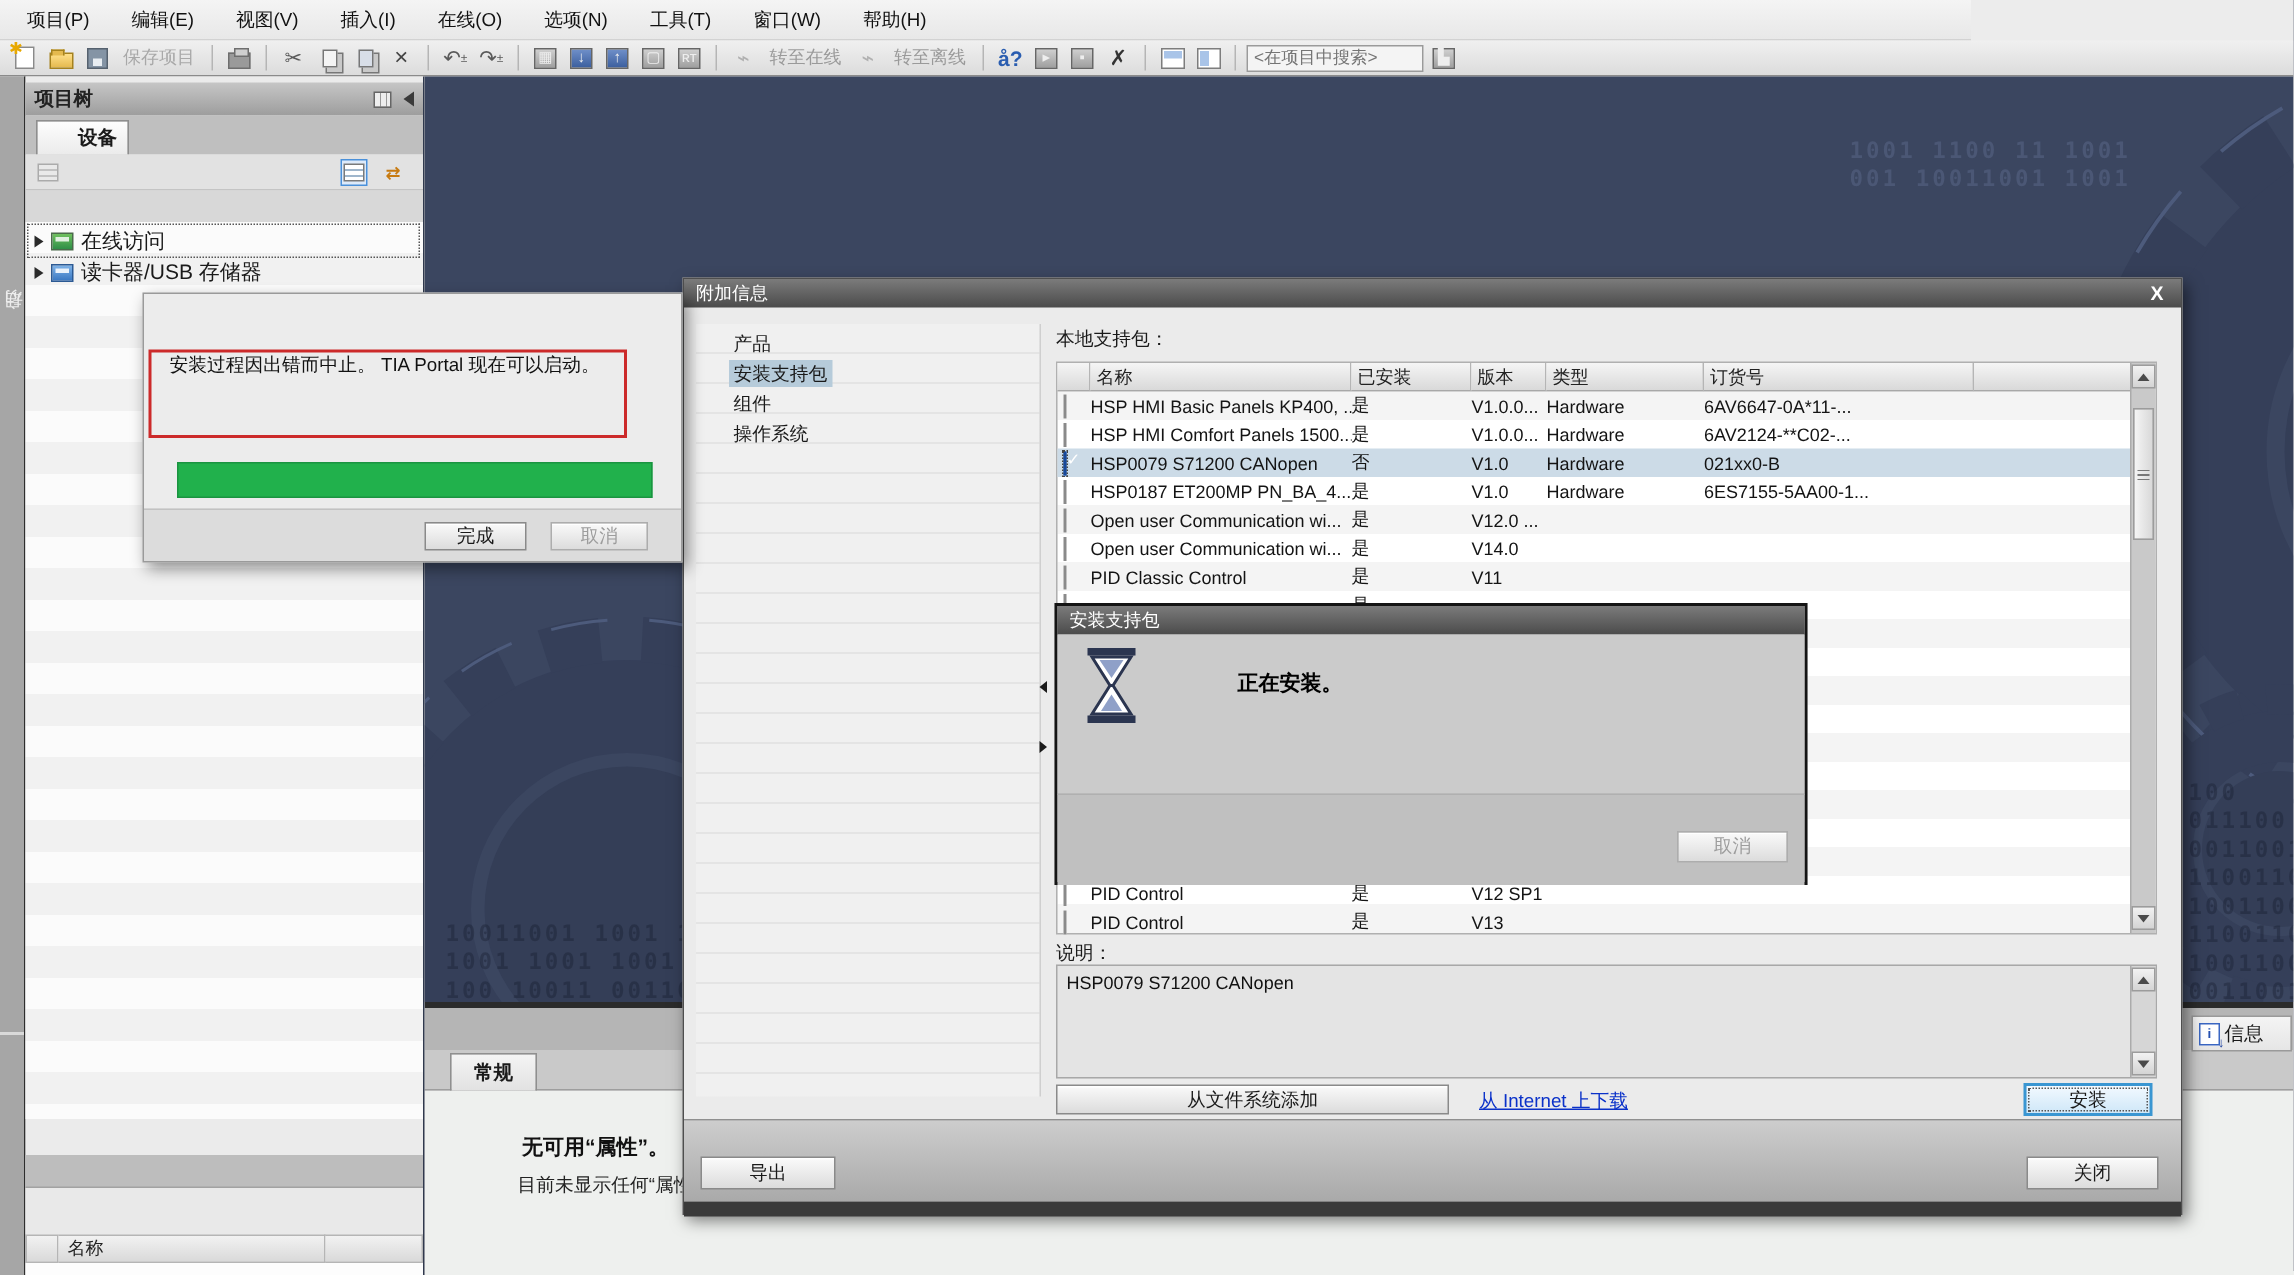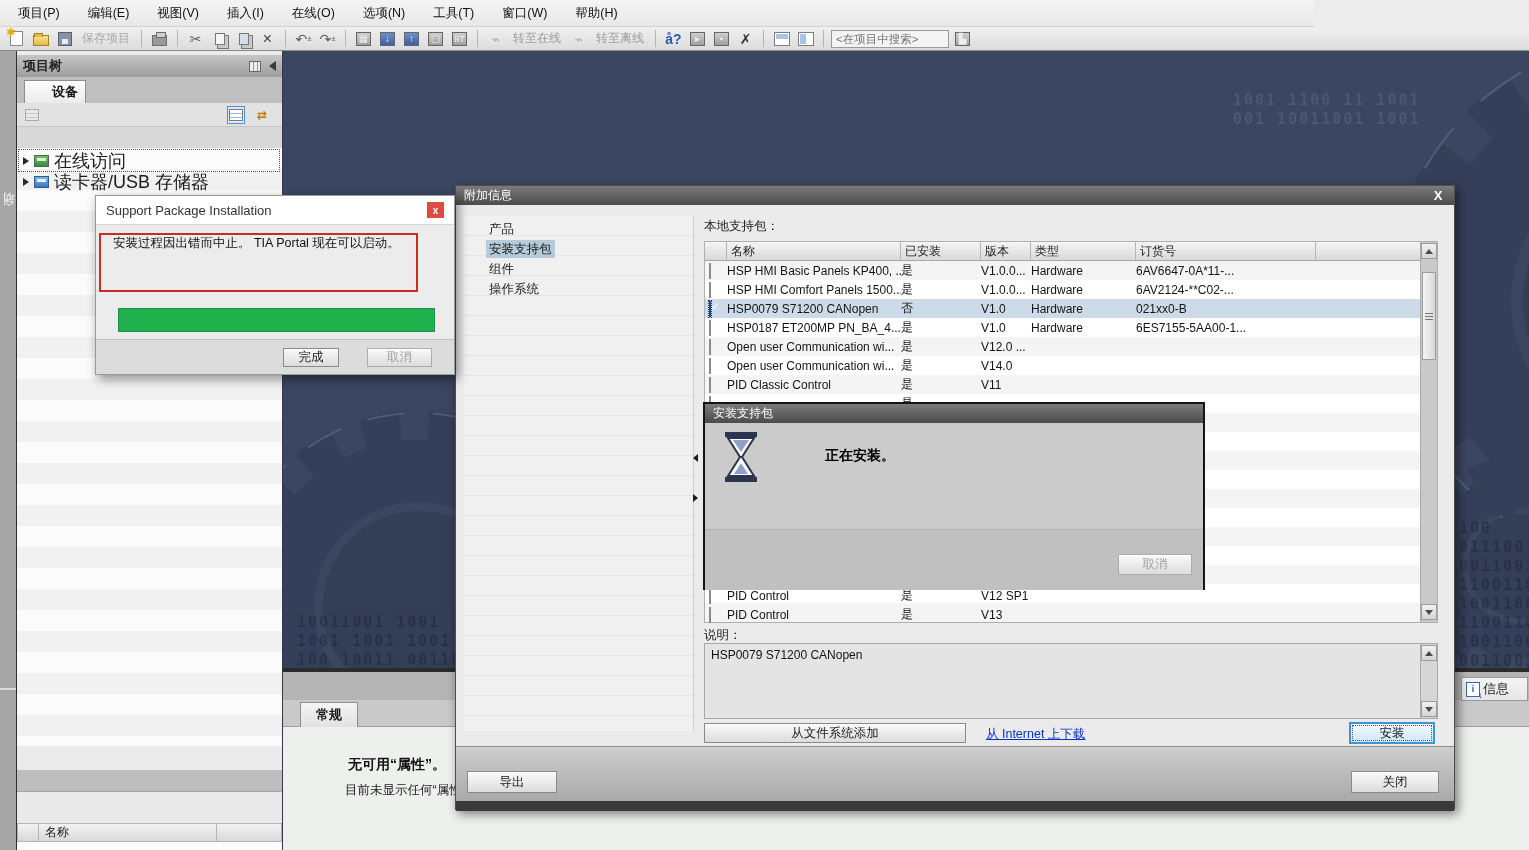--- a/index.html
+++ b/index.html
@@ -58,21 +58,21 @@
         font-weight:bold;font-size:13px;padding-left:20px;}
   #ptree-toolrow{left:0;top:52px;width:265px;height:24px;background:#e2e2e2;border-bottom:1px solid #c4c4c4;}
   .mini-ic{position:absolute;width:18px;height:18px;top:3px;display:flex;align-items:center;justify-content:center;font-size:12px;}
   .grid-ic{width:14px;height:12px;border:1px solid #7a7a7a;background:
      repeating-linear-gradient(180deg,#fff 0 3px,#9fb6cc 3px 4px);}
   .grid-ic.grey{border-color:#ababab;background:repeating-linear-gradient(180deg,#e9e9e9 0 3px,#c2c2c2 3px 4px);}
   .sel-box{border:1px solid #4a90d9;background:#ddeafa;padding:1px;}
   #ptree-band{left:0;top:76px;width:265px;height:21px;background:#d8d8d8;}
   #ptree-rows{left:0;top:97px;width:265px;height:598px;background:
       repeating-linear-gradient(180deg,#fbfbfb 0 21px,#f1f1f1 21px 42px);}
-  .tree-row{position:absolute;left:2px;width:260px;height:21px;display:flex;align-items:center;gap:5px;padding-left:4px;font-size:18px;}
+  .tree-row{position:absolute;left:2px;width:260px;height:21px;display:flex;align-items:center;gap:5px;padding-left:4px;font-size:14px;}
   .tree-row.focus{outline:1px dotted #555;}
   .tri-right{width:0;height:0;border-left:6px solid #2a2a2a;border-top:4px solid transparent;border-bottom:4px solid transparent;}
   .tfold{width:15px;height:12px;border:1px solid #4a6a4a;background:linear-gradient(#6fc05e,#2f8f47);position:relative;}
   .tfold::after{content:"";position:absolute;left:2px;top:2px;right:2px;height:3px;background:#dff0df;}
   .tfold.blue{border-color:#2c5a94;background:linear-gradient(#7fb3e8,#3a78c2);}
   .tfold.blue::after{background:#eaf2fb;}
   #detail-hdr{left:0;top:695px;width:265px;height:24px;background:linear-gradient(#c9c9c9,#a8a8a8);
       display:flex;align-items:center;gap:8px;padding:0 8px;font-weight:bold;font-size:13px;color:#222;border-top:1px solid #8a8a8a;}
   .tri-down{width:0;height:0;border-top:6px solid #2a2a2a;border-left:4px solid transparent;border-right:4px solid transparent;}
   #detail-band{left:0;top:719px;width:265px;height:22px;background:#bdbdbd;border-bottom:1px solid #a2a2a2;}
@@ -126,21 +126,21 @@
   #support-dlg{left:95px;top:195px;width:360px;height:180px;background:#ececec;border:1px solid #9a9a9a;
       box-shadow:3px 4px 10px rgba(0,0,0,0.45);z-index:60;}
   #support-title{position:absolute;left:0;top:0;right:0;height:29px;background:#fff;border-bottom:1px solid #d5d5d5;
       display:flex;align-items:center;padding:0 10px;font-size:13px;color:#333;}
   #support-x{margin-left:auto;width:17px;height:16px;background:#e04a44;color:#fff;font-size:10px;font-weight:bold;
       display:flex;align-items:center;justify-content:center;}
   #support-msgbox{position:absolute;left:3px;top:37px;width:319px;height:59px;border:2px solid #cc2a2a;
       display:flex;align-items:flex-start;padding:0 12px;font-size:12.5px;color:#111;background:#ececec;}
   #support-bar{position:absolute;left:22px;top:112px;width:317px;height:24px;background:#21b14c;border:1px solid #1a9440;}
   #support-footer{position:absolute;left:0;bottom:0;width:100%;height:35px;background:#dcdcdc;border-top:1px solid #c2c2c2;}
-  #btn-finish{position:absolute;left:187px;top:8px;width:56px;height:19px;}
+  #btn-finish{position:absolute;left:187px;top:8px;width:68px;height:19px;}
   #btn-support-cancel{position:absolute;left:271px;top:8px;width:65px;height:19px;}
 
   
   #info-dlg{left:455px;top:185px;width:1000px;height:625px;background:#ebebeb;border:1px solid #4e4e4e;
       box-shadow:3px 4px 10px rgba(0,0,0,0.5);z-index:40;}
   #nav-pane{position:absolute;left:8px;top:30px;width:230px;height:515px;background:
       repeating-linear-gradient(180deg,#f0f0f0 0 19px,#e4e4e4 19px 20px);border-right:1px solid #cfcfcf;}
   .nav-item{position:absolute;left:22px;height:18px;display:flex;align-items:center;padding:0 3px;font-size:12.5px;}
   .nav-item.sel{background:#b6cbda;}
   .split-arrows{position:absolute;left:234px;width:10px;display:flex;flex-direction:column;gap:2px;align-items:center;}
@@ -361,24 +361,20 @@
     <div id="detail-gap" class="abs"></div>
     <div id="detail-namerow" class="abs">
       <span class="dn-cell" style="width:22px;border-left:1px solid #b5b5b5"></span>
       <span class="dn-cell" style="width:178px">名称</span>
       <span class="dn-cell" style="flex:1"></span>
     </div>
     <div id="detail-white" class="abs"></div>
   </div>
 
   <div id="support-dlg" class="abs">
-    <div id="support-title">
-      <span>Support Package Installation</span>
-      <span id="support-x">x</span>
-    </div>
     <div id="support-msgbox">
       <span>安装过程因出错而中止。 TIA Portal 现在可以启动。</span>
     </div>
     <div id="support-bar"></div>
     <div id="support-footer">
       <div id="btn-finish" class="btn">完成</div>
       <div id="btn-support-cancel" class="btn dis">取消</div>
     </div>
   </div>
 

